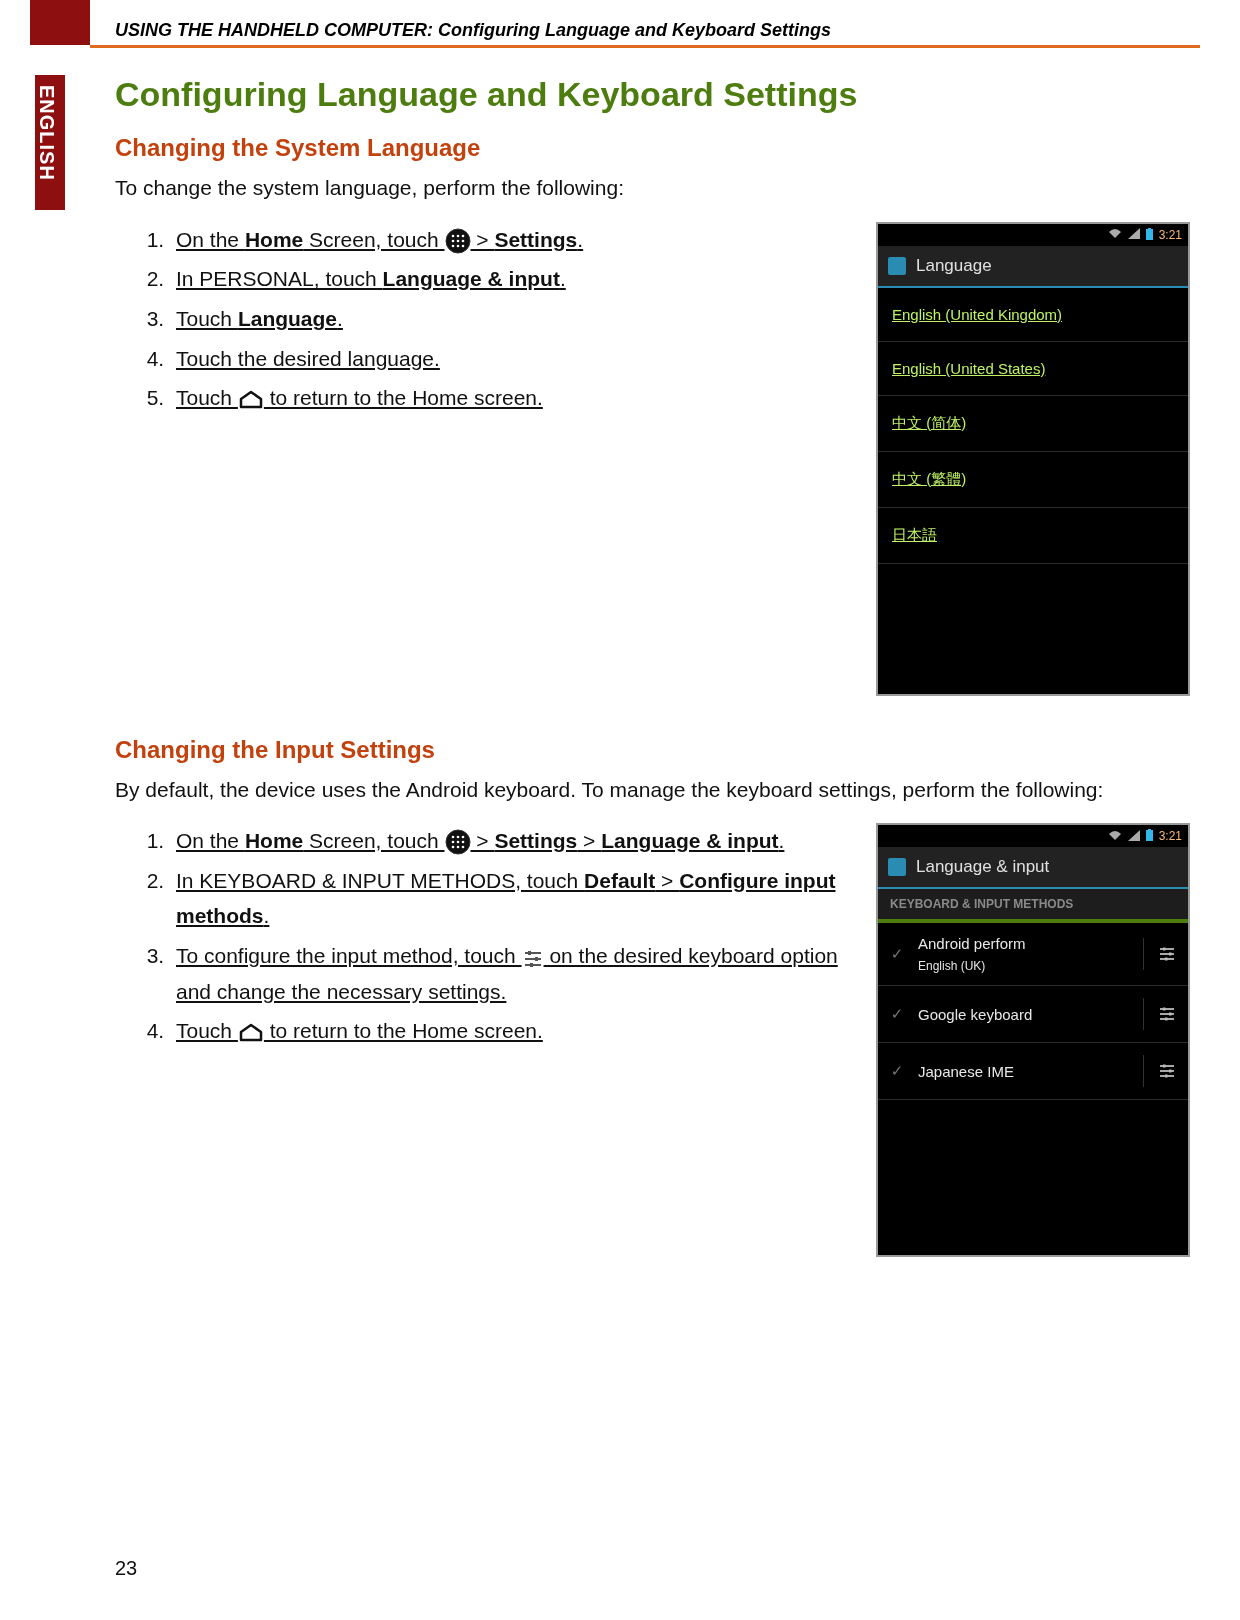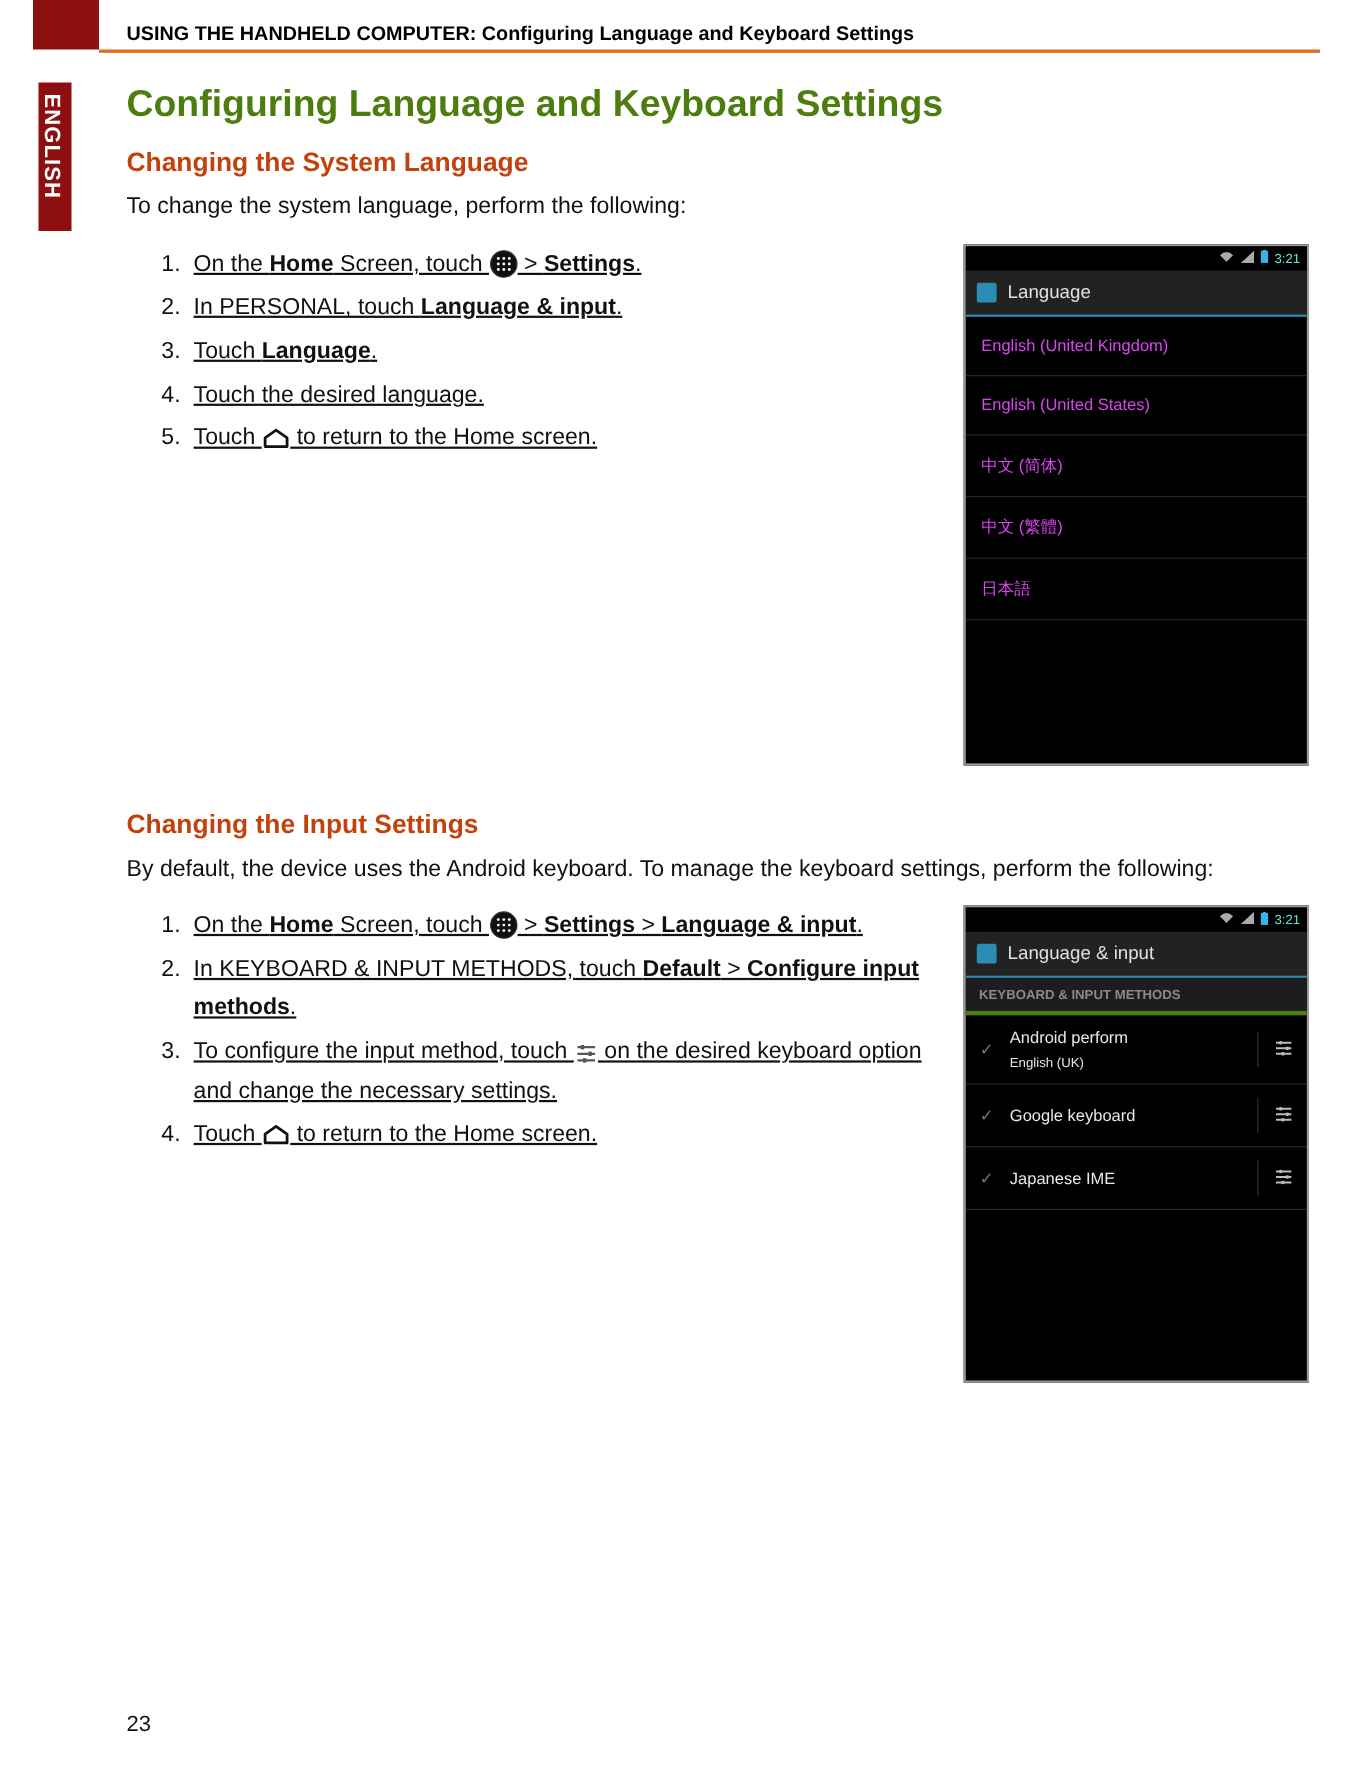--- a/index.html
+++ b/index.html
@@ -20,20 +20,21 @@
     background: #8e0f0f;
   }
   .header-bar {
     position: absolute;
     top: 20px;
     left: 115px;
     right: 40px;
     font-weight: bold;
     font-size: 18px;
     color: #000;
+    font-style: italic;
   }
   .orange-line {
     position: absolute;
     top: 45px;
     left: 90px;
     right: 40px;
     height: 3px;
     background: #e06b1f;
   }
   .lang-tab {
@@ -118,21 +119,21 @@
   }
   .phone .status-bar {
     height: 22px;
     background: #000;
     display: flex;
     align-items: center;
     justify-content: flex-end;
     padding: 0 6px;
     gap: 4px;
     font-size: 12px;
-    color: #5eead4;
+    color: #fdba74;
   }
   .status-icons {
     color: #b0b0b0;
     font-size: 11px;
     margin-right: 2px;
   }
   .phone .title-bar {
     height: 40px;
     background: #222;
     border-bottom: 2px solid #2a8bb3;
@@ -144,23 +145,24 @@
     gap: 10px;
   }
   .title-bar .title-mini-icon {
     width: 18px;
     height: 18px;
     background: #2a8bb3;
     border-radius: 2px;
   }
   .phone .lang-list .lang-item {
     padding: 18px 14px;
-    color: #d946ef;
+    color: #bef264;
     font-size: 15px;
     border-bottom: 1px solid #2a2a2a;
+    text-decoration: underline;
   }
   .phone.lang-phone {
     height: 470px;
   }
   .phone.input-phone {
     height: 430px;
   }
   .phone .section-header {
     background: #1d1d1d;
     color: #8a8a8a;

